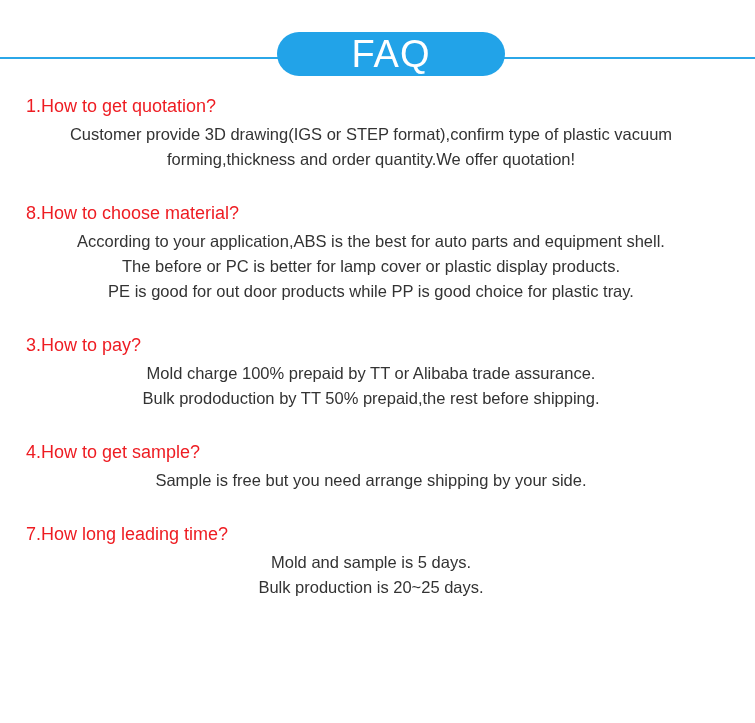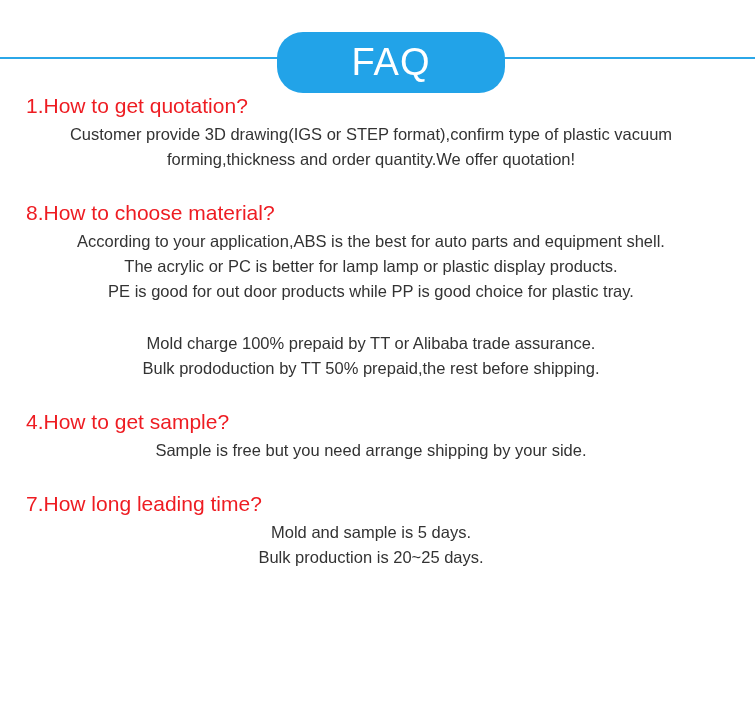--- a/index.html
+++ b/index.html
@@ -31,21 +31,21 @@
     right: 0;
     top: 57px;
     height: 2px;
     background: #2ba7e8;
   }
   .faq-badge {
     position: absolute;
     left: 277px;
     top: 32px;
     width: 228px;
-    height: 61px;
+    height: 44px;
     background: #22a3e8;
     border-radius: 26px;
     display: flex;
     align-items: center;
     justify-content: center;
     color: #ffffff;
     font-size: 38px;
     letter-spacing: 1px;
     font-weight: normal;
   }
@@ -54,21 +54,21 @@
     padding: 0 26px;
   }
   .qa-block {
     margin-bottom: 27px;
   }
   .qa-block:last-child {
     margin-bottom: 0;
   }
   .question {
     color: #ee1c22;
-    font-size: 21px;
+    font-size: 18px;
     line-height: 28px;
     margin: 0 0 2px 0;
     font-weight: normal;
   }
   .answer-line {
     color: #333333;
     font-size: 16.5px;
     line-height: 25px;
     margin: 0;
     max-width: 690px;
@@ -91,25 +91,26 @@
 
     <div class="qa-block">
       <p class="question">1.How to get quotation?</p>
       <p class="answer-line">Customer provide 3D drawing(IGS or STEP format),confirm type of plastic vacuum</p>
       <p class="answer-line">forming,thickness and order quantity.We offer quotation!</p>
     </div>
 
     <div class="qa-block">
       <p class="question">8.How to choose material?</p>
       <p class="answer-line">According to your application,ABS is the best for auto parts and equipment shell.</p>
-      <p class="answer-line">The acrylic or PC is better for lamp lamp or plastic display products.</p>
+      <p class="answer-line">The before or PC is better for lamp cover or plastic display products.</p>
       <p class="answer-line">PE is good for out door products while PP is good choice for plastic tray.</p>
     </div>
 
     <div class="qa-block">
+      <p class="question">3.How to pay?</p>
       <p class="answer-line">Mold charge 100% prepaid by TT or Alibaba trade assurance.</p>
       <p class="answer-line">Bulk prododuction by TT 50% prepaid,the rest before shipping.</p>
     </div>
 
     <div class="qa-block">
       <p class="question">4.How to get sample?</p>
       <p class="answer-line">Sample is free but you need arrange shipping by your side.</p>
     </div>
 
     <div class="qa-block">

